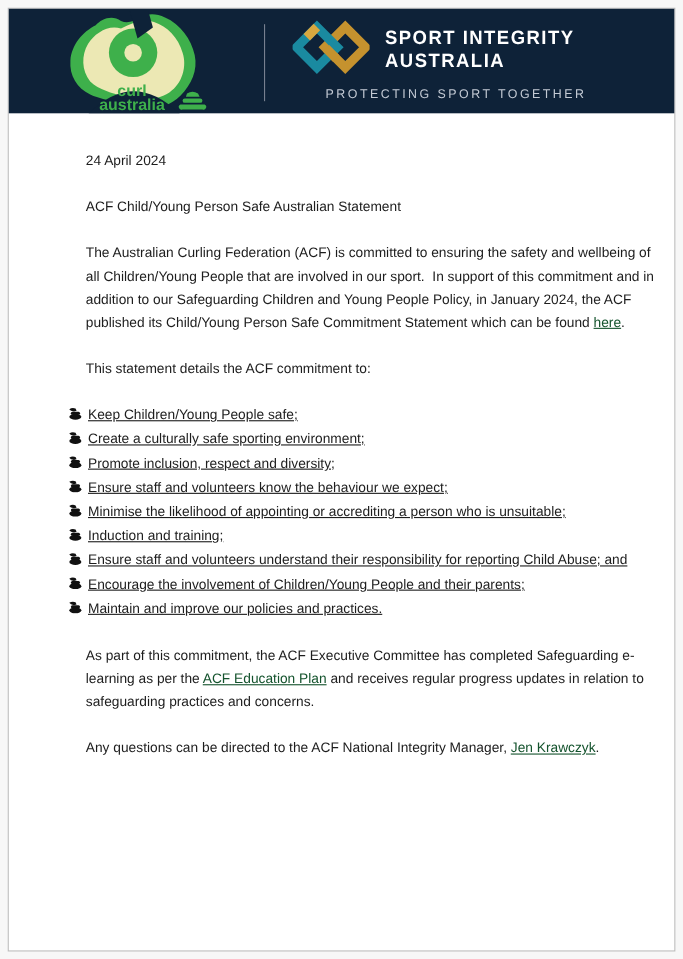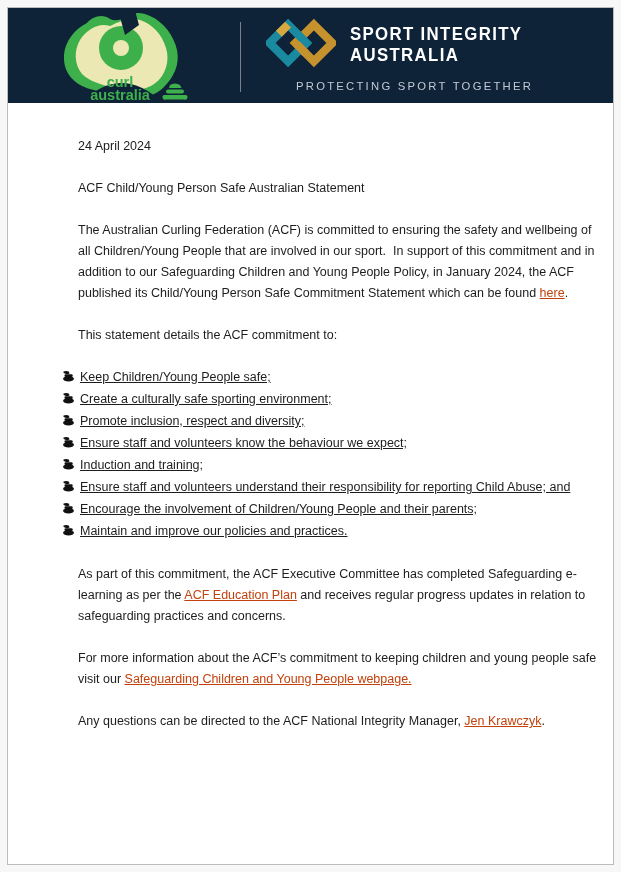--- a/index.html
+++ b/index.html
@@ -44,21 +44,21 @@
   .content{
     padding:33px 50px 0 54px;
     color:#1d1d1d;
     font-size:12.5px;line-height:21px;
     width:540px;box-sizing:content-box;
   }
   .para{margin:0 0 21px 16px;white-space:pre-wrap;}
   .bullets{margin:0 0 21px 0;text-decoration:underline;}
   .bullet-row{white-space:normal;}
   .stone-icon{display:inline-block;vertical-align:-1px;margin-right:5px;}
-  .doc-link{color:#c2410c;text-decoration:underline;cursor:pointer;}
+  .doc-link{color:#14532d;text-decoration:underline;cursor:pointer;}
 </style>
 </head>
 <body>
 
 <div class="page">
 
   <div class="header">
 
     <svg class="curl-logo" viewBox="0 0 134 94" xmlns="http://www.w3.org/2000/svg">
 
@@ -135,38 +135,42 @@
             </svg></span><span>Promote inclusion, respect and diversity;</span></div>
       <div class="bullet-row"><span class="stone-icon"><svg width="13" height="12" viewBox="0 0 14 13">
               <path fill="#111" d="M1,2.2 Q4,0.2 7.2,1.6 L8.2,3.8 L5.6,4.5 Q2.2,4.2 1,2.2 Z"></path>
               <rect fill="#111" x="2.6" y="4.6" width="9" height="3" rx="1.5"></rect>
               <ellipse fill="#111" cx="7" cy="9.6" rx="5.9" ry="2.9"></ellipse>
             </svg></span><span>Ensure staff and volunteers know the behaviour we expect;</span></div>
       <div class="bullet-row"><span class="stone-icon"><svg width="13" height="12" viewBox="0 0 14 13">
               <path fill="#111" d="M1,2.2 Q4,0.2 7.2,1.6 L8.2,3.8 L5.6,4.5 Q2.2,4.2 1,2.2 Z"></path>
               <rect fill="#111" x="2.6" y="4.6" width="9" height="3" rx="1.5"></rect>
               <ellipse fill="#111" cx="7" cy="9.6" rx="5.9" ry="2.9"></ellipse>
+            </svg></span><span>Minimise the likelihood of appointing or accrediting a person who is unsuitable;</span></div>
+      <div class="bullet-row"><span class="stone-icon"><svg width="13" height="12" viewBox="0 0 14 13">
+              <path fill="#111" d="M1,2.2 Q4,0.2 7.2,1.6 L8.2,3.8 L5.6,4.5 Q2.2,4.2 1,2.2 Z"></path>
+              <rect fill="#111" x="2.6" y="4.6" width="9" height="3" rx="1.5"></rect>
+              <ellipse fill="#111" cx="7" cy="9.6" rx="5.9" ry="2.9"></ellipse>
             </svg></span><span>Induction and training;</span></div>
       <div class="bullet-row"><span class="stone-icon"><svg width="13" height="12" viewBox="0 0 14 13">
               <path fill="#111" d="M1,2.2 Q4,0.2 7.2,1.6 L8.2,3.8 L5.6,4.5 Q2.2,4.2 1,2.2 Z"></path>
               <rect fill="#111" x="2.6" y="4.6" width="9" height="3" rx="1.5"></rect>
               <ellipse fill="#111" cx="7" cy="9.6" rx="5.9" ry="2.9"></ellipse>
             </svg></span><span>Ensure staff and volunteers understand their responsibility for reporting Child Abuse; and</span></div>
       <div class="bullet-row"><span class="stone-icon"><svg width="13" height="12" viewBox="0 0 14 13">
               <path fill="#111" d="M1,2.2 Q4,0.2 7.2,1.6 L8.2,3.8 L5.6,4.5 Q2.2,4.2 1,2.2 Z"></path>
               <rect fill="#111" x="2.6" y="4.6" width="9" height="3" rx="1.5"></rect>
               <ellipse fill="#111" cx="7" cy="9.6" rx="5.9" ry="2.9"></ellipse>
             </svg></span><span>Encourage the involvement of Children/Young People and their parents;</span></div>
       <div class="bullet-row"><span class="stone-icon"><svg width="13" height="12" viewBox="0 0 14 13">
               <path fill="#111" d="M1,2.2 Q4,0.2 7.2,1.6 L8.2,3.8 L5.6,4.5 Q2.2,4.2 1,2.2 Z"></path>
               <rect fill="#111" x="2.6" y="4.6" width="9" height="3" rx="1.5"></rect>
               <ellipse fill="#111" cx="7" cy="9.6" rx="5.9" ry="2.9"></ellipse>
             </svg></span><span>Maintain and improve our policies and practices.</span></div>
     </div>
 
     <p class="para"><span>As part of this commitment, the ACF Executive Committee has completed Safeguarding e-learning as per the </span><a class="doc-link" href="#">ACF Education Plan</a><span> and receives regular progress updates in relation to safeguarding practices and concerns.</span></p>
 
-    <p class="para"><span>For more information about the ACF’s commitment to keeping children and young people safe visit our </span><a class="doc-link" href="#">Safeguarding Children and Young People webpage.</a></p>
 
     <p class="para"><span>Any questions can be directed to the ACF National Integrity Manager, </span><a class="doc-link" href="#">Jen Krawczyk</a><span>.</span></p>
 
   </div>
 </div>
 
 </body></html>

